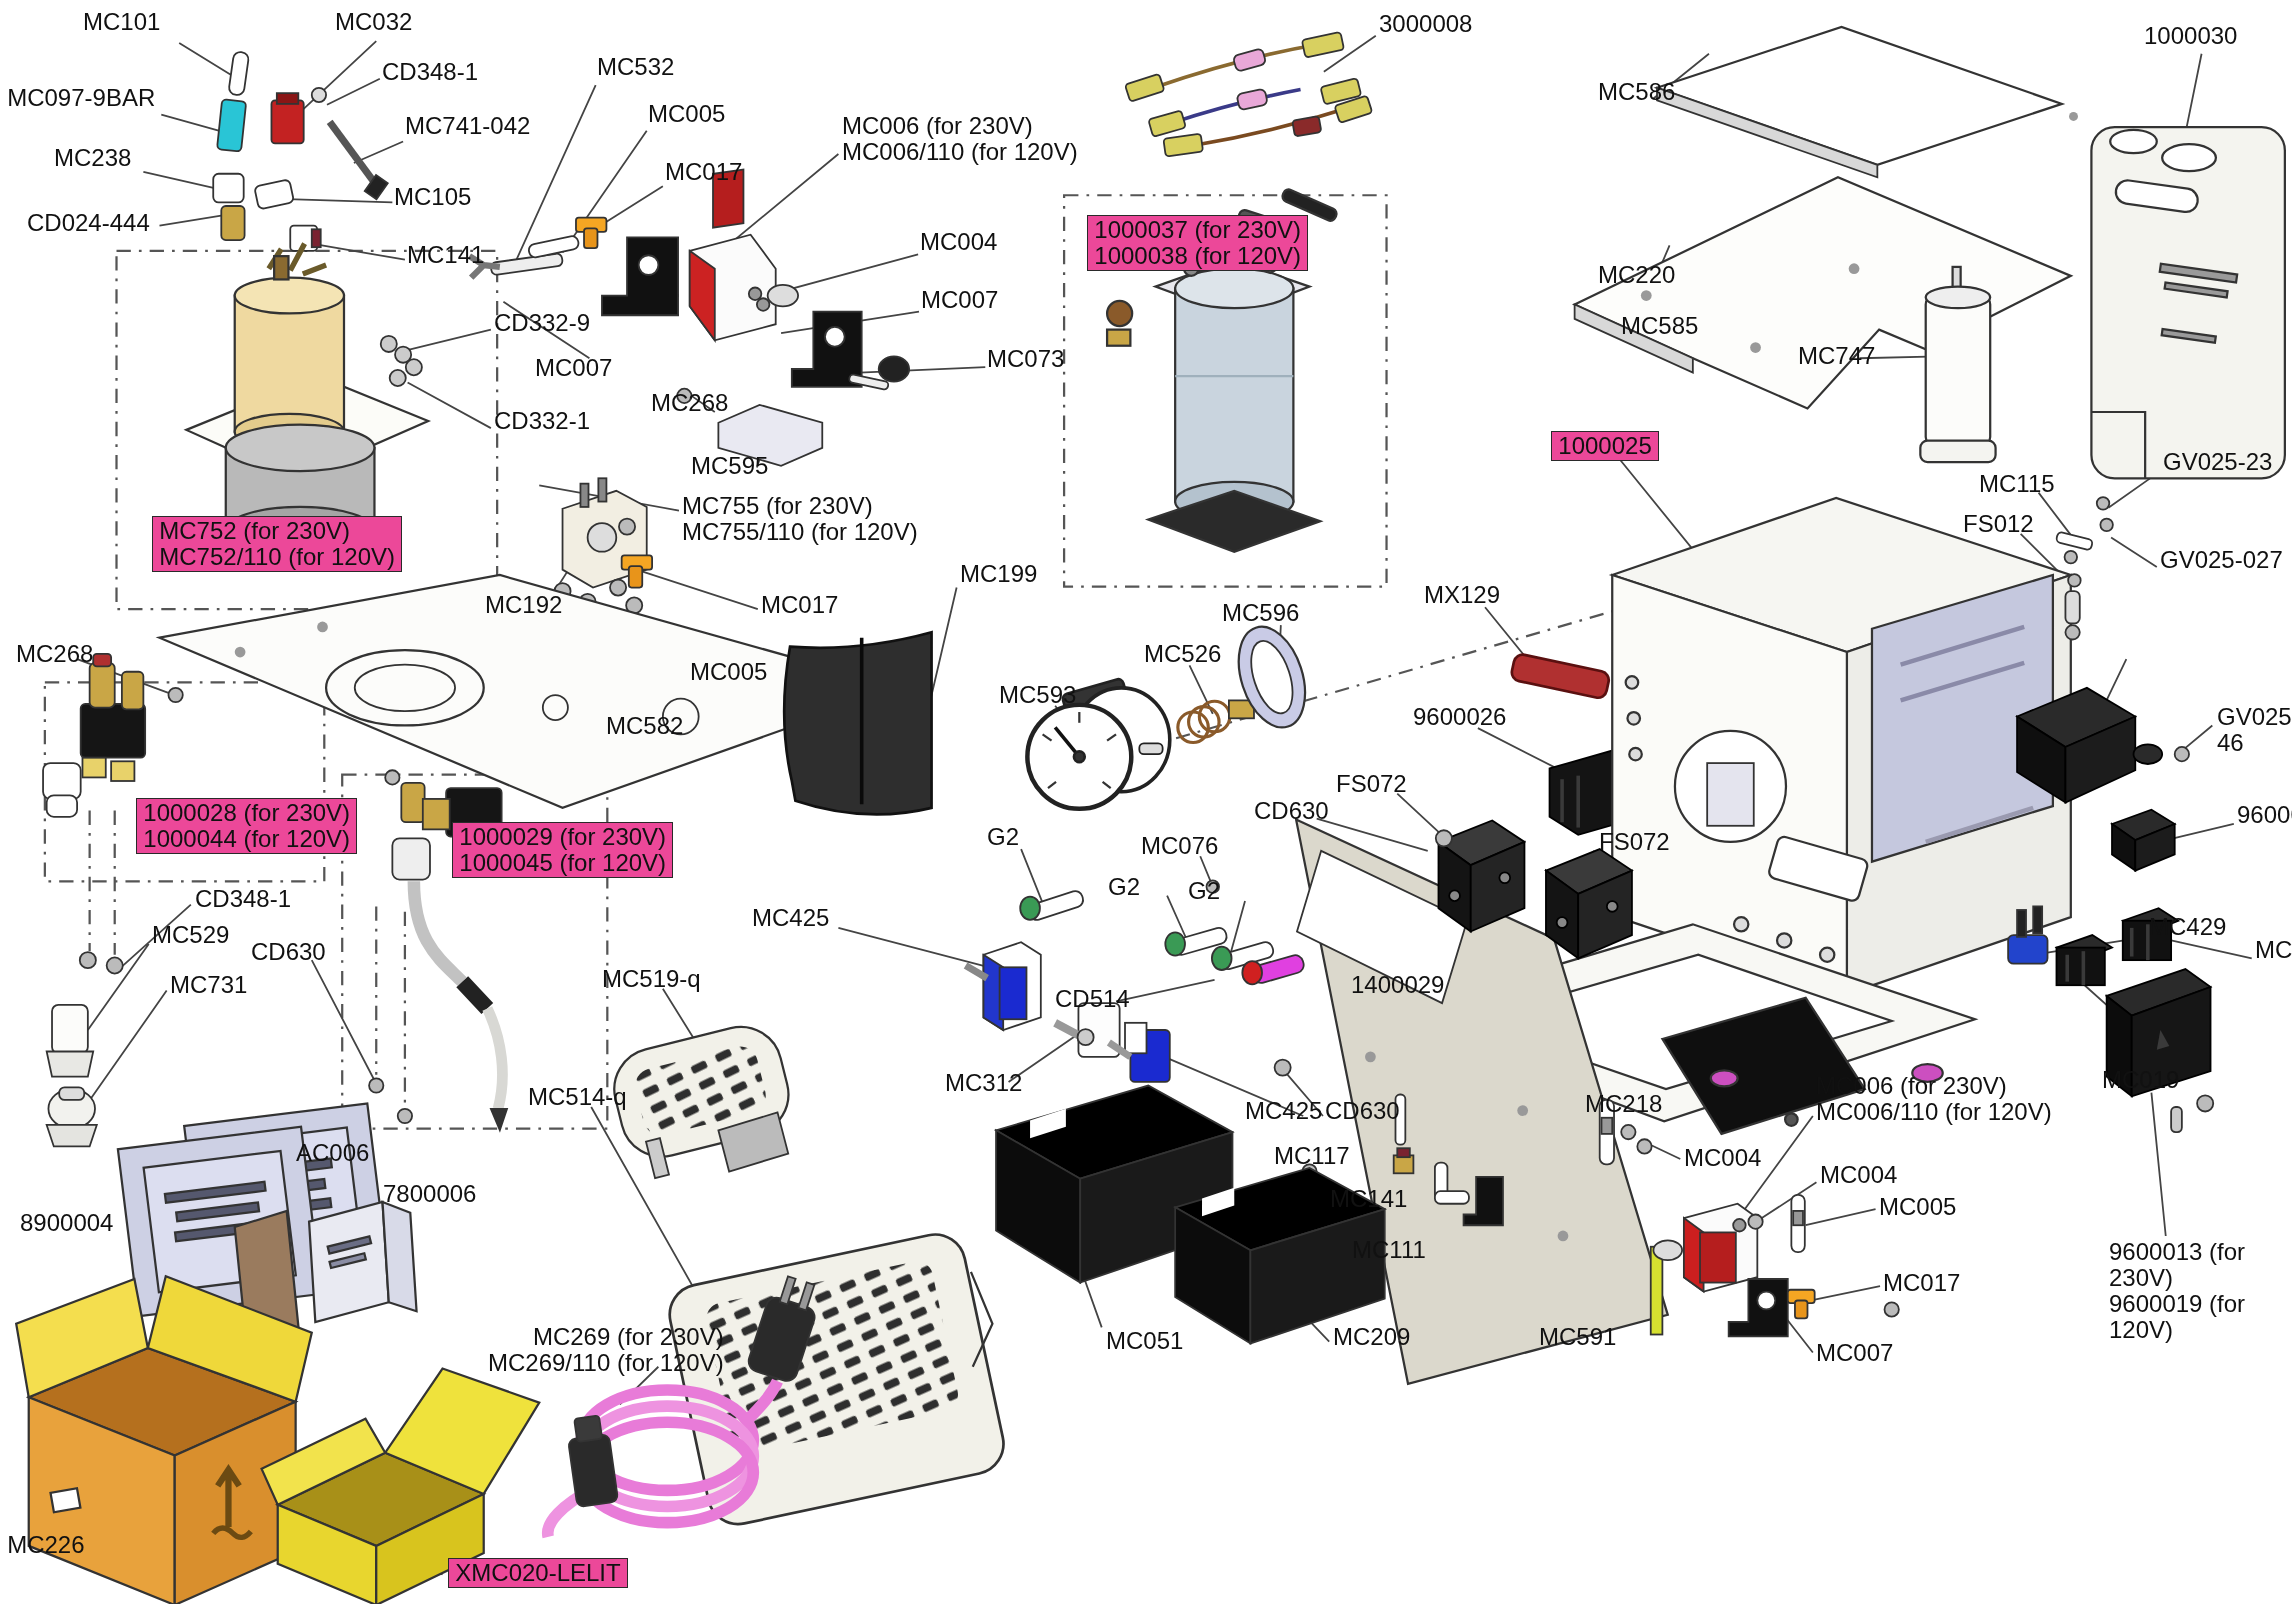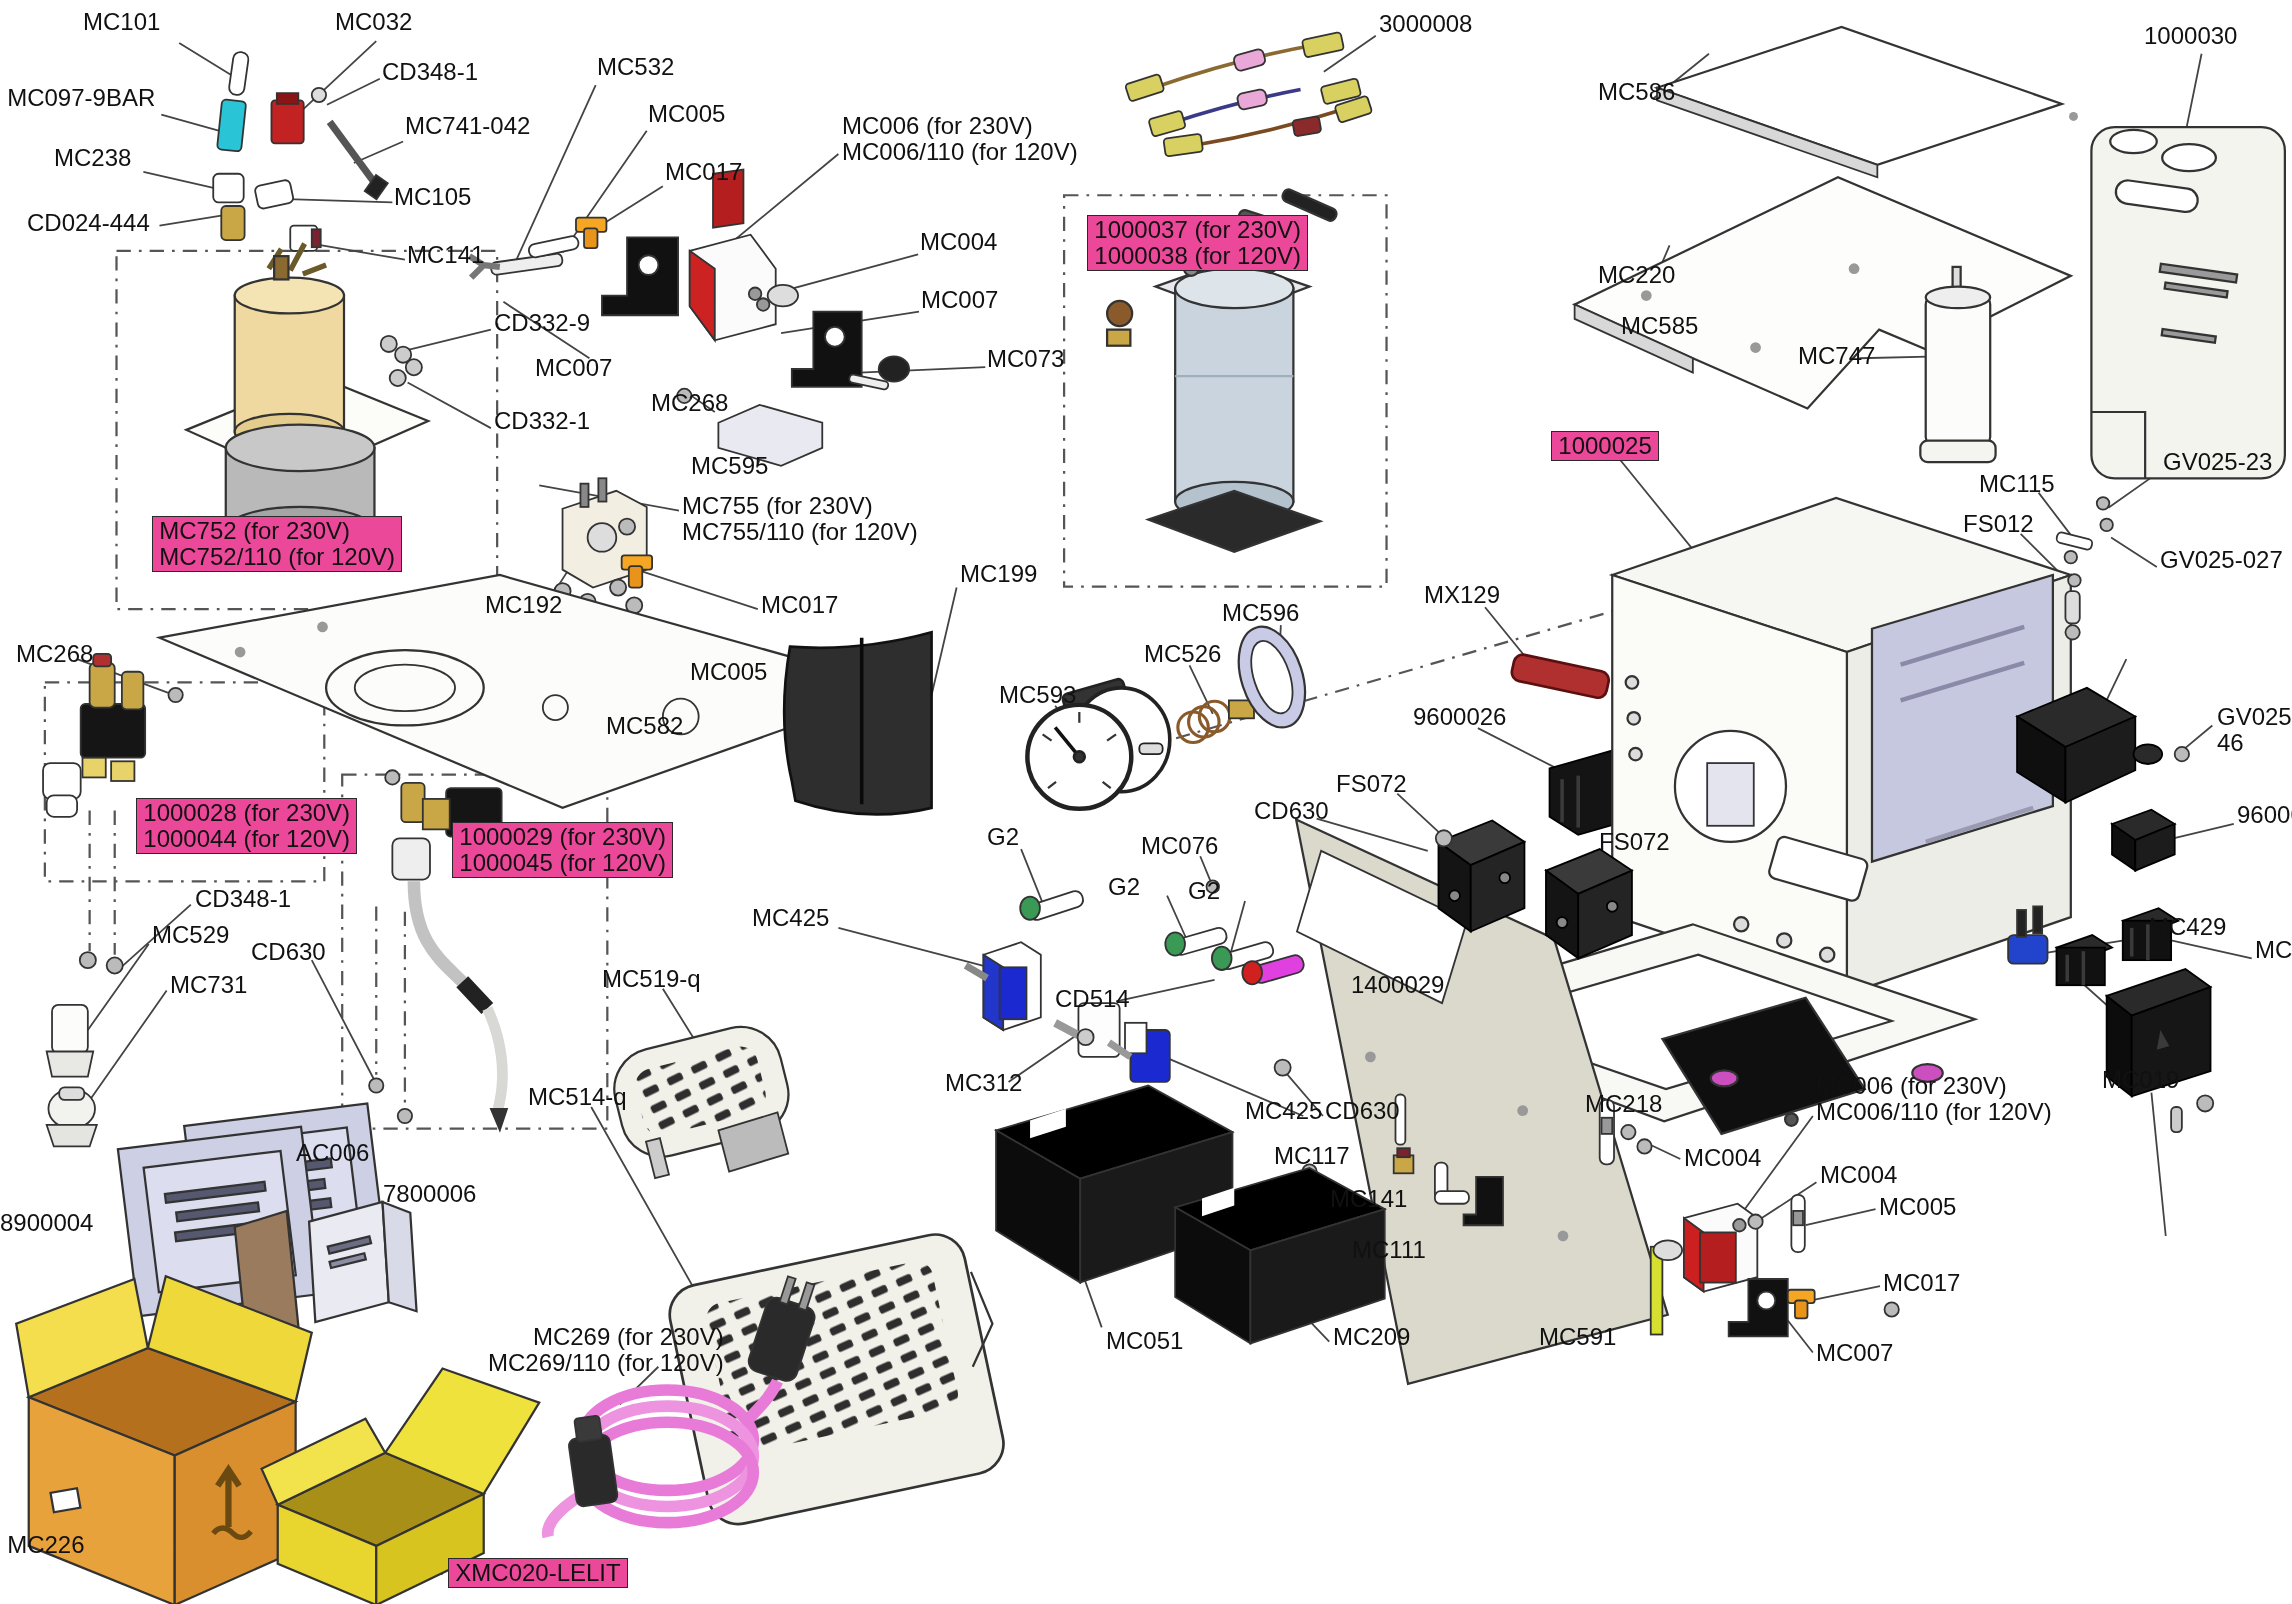--- a/index.html
+++ b/index.html
@@ -579,20 +579,22 @@
       <div class="lbl boxed" style="left: 1551px; top: 431px;">1000025</div>
       <div class="lbl" style="left: 1979px; top: 471px;">MC115</div>
       <div class="lbl" style="left: 1963px; top: 511px;">FS012</div>
       <div class="lbl" style="left: 2163px; top: 449px;">GV025-23</div>
       <div class="lbl" style="left: 2160px; top: 547px;">GV025-027</div>
       <div class="lbl" style="left: 2217px; top: 704px;">GV025-46</div>
       <div class="lbl" style="left: 2237px; top: 802px;">9600008</div>
       <div class="lbl" style="left: 2149px; top: 914px;">MC429</div>
       <div class="lbl" style="left: 2255px; top: 937px;">MC020</div>
       <div class="lbl" style="left: 2102px; top: 1067px;">MC019</div>
+      <div class="lbl" style="left: 2109px; top: 1239px;">9600013 (for 230V)
+9600019 (for 120V)</div>
       <div class="lbl" style="left: 1336px; top: 771px;">FS072</div>
       <div class="lbl" style="left: 1254px; top: 798px;">CD630</div>
       <div class="lbl" style="left: 1599px; top: 829px;">FS072</div>
       <div class="lbl" style="left: 987px; top: 824px;">G2</div>
       <div class="lbl" style="left: 1141px; top: 833px;">MC076</div>
       <div class="lbl" style="left: 1108px; top: 874px;">G2</div>
       <div class="lbl" style="left: 1188px; top: 878px;">G2</div>
       <div class="lbl" style="left: 752px; top: 905px;">MC425</div>
       <div class="lbl" style="left: 1055px; top: 986px;">CD514</div>
       <div class="lbl" style="left: 945px; top: 1070px;">MC312</div>
@@ -600,21 +602,21 @@
       <div class="lbl boxed" style="left: 136px; top: 798px;">1000028 (for 230V)
 1000044 (for 120V)</div>
       <div class="lbl" style="left: 195px; top: 886px;">CD348-1</div>
       <div class="lbl" style="left: 152px; top: 922px;">MC529</div>
       <div class="lbl" style="left: 251px; top: 939px;">CD630</div>
       <div class="lbl" style="left: 170px; top: 972px;">MC731</div>
       <div class="lbl boxed" style="left: 452px; top: 822px;">1000029 (for 230V)
 1000045 (for 120V)</div>
       <div class="lbl" style="left: 602px; top: 966px;">MC519-q</div>
       <div class="lbl" style="left: 528px; top: 1084px;">MC514-q</div>
-      <div class="lbl" style="left: 0px; top: 1210px;">8900004</div>
+      <div class="lbl" style="left: 0px; top: 1210px; padding-left: 20px;">8900004</div>
       <div class="lbl" style="left: 296px; top: 1140px;">AC006</div>
       <div class="lbl" style="left: 383px; top: 1181px;">7800006</div>
       <div class="lbl" style="left: 488px; top: 1324px; text-align: right;">MC269 (for 230V)
 MC269/110 (for 120V)</div>
       <div class="lbl" style="left: 7.2px; top: 1532px;">MC226</div>
       <div class="lbl boxed" style="left: 448px; top: 1558px;">XMC020-LELIT</div>
       <div class="lbl" style="left: 1106px; top: 1328px;">MC051</div>
       <div class="lbl" style="left: 1333px; top: 1324px;">MC209</div>
       <div class="lbl" style="left: 1539px; top: 1324px;">MC591</div>
       <div class="lbl" style="left: 1245px; top: 1098px;">MC425</div>

